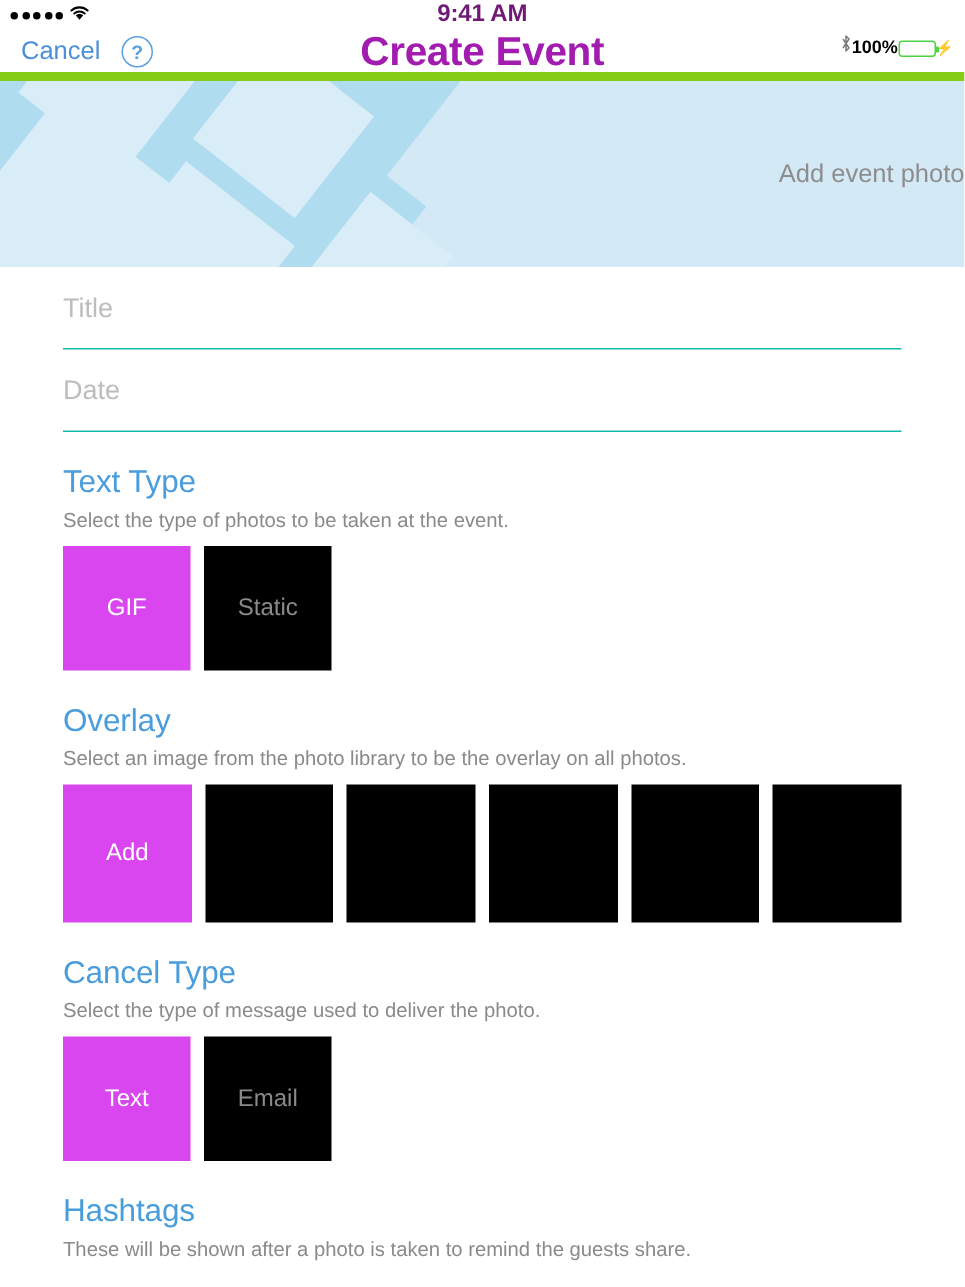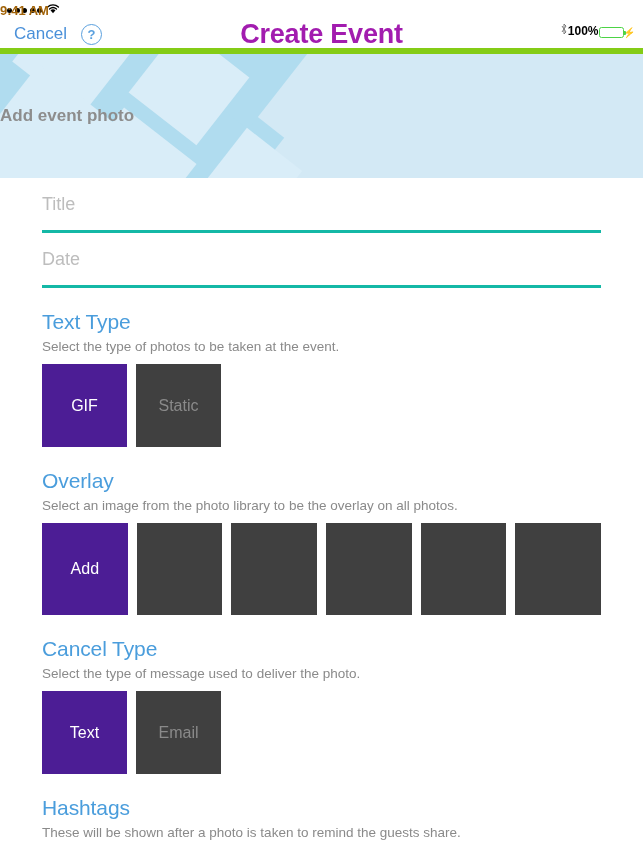--- a/index.html
+++ b/index.html
@@ -18,22 +18,22 @@
     padding: 0 7px;
     font-size: 12px;
     color: #000;
     position: relative;
   }
   .status-left { display: flex; align-items: center; gap: 4px; }
   .signal-dots { display: flex; gap: 2.5px; align-items: center; }
   .signal-dots i { width: 5px; height: 5px; border-radius: 50%; background: #000; display: block; }
   .wifi-icon { display: block; }
   .status-center {
-    position: absolute; left: 0; right: 0; text-align: left;
-    font-size: 13px; font-weight: bold; letter-spacing: -0.1px; color: #a16207;
+    position: absolute; left: 0; right: 0; text-align: center;
+    font-size: 16px; font-weight: bold; letter-spacing: -0.1px; color: #701a75;
   }
   .status-right {
     margin-left: auto; display: flex; align-items: flex-end; gap: 0;
     position: relative; z-index: 2; margin-top: 40px;
   }
   .battery-pct { font-size: 12px; font-weight: bold; }
   .battery {
     width: 25px; height: 11px; border: 1px solid #4cd445;
     border-radius: 2.5px; padding: 1px; position: relative;
   }
@@ -79,56 +79,56 @@
     position: relative;
     overflow: hidden;
     display: flex; align-items: center;
     cursor: pointer;
   }
   .banner-shapes { position: absolute; inset: 0; overflow: hidden; }
   .sq { position: absolute; background: #b0dcef; }
   .sq.light { background: #d9edf8; }
   .banner-label {
     position: relative; z-index: 2;
-    width: 100%; text-align: left;
-    color: #8d8d8d; font-size: 17px; font-weight: bold;
+    width: 100%; text-align: right;
+    color: #8d8d8d; font-size: 17px;
   }
 
   
   .field {
     margin: 0 42px;
     height: 55px;
     display: flex; align-items: center;
-    border-bottom: 3px solid #14b8a6;
+    border-bottom: 1px solid #14b8a6;
   }
   .field-input {
     border: none; outline: none; width: 100%;
     font-size: 18px; color: #333; font-family: inherit;
     background: transparent;
   }
   .field-input::placeholder { color: #bdbdbd; }
 
   
   .section { padding: 0 42px; }
   .section-title {
     color: #4a9ddc; font-size: 21px; font-weight: normal;
     margin-top: 22px; letter-spacing: -0.1px;
   }
   .section-desc {
     color: #8a8a8a; font-size: 13.5px; margin-top: 5px;
   }
   .tiles { display: flex; gap: 9px; margin-top: 10px; }
   .tile {
     width: 85px; height: 83px;
-    background: #404040; color: #8a8a8a;
+    background: #000000; color: #8a8a8a;
     display: flex; align-items: center; justify-content: center;
     font-size: 16px; cursor: pointer;
     border: none; font-family: inherit;
   }
-  .tile.selected { background: #4c1d95; color: #ffffff; }
+  .tile.selected { background: #d946ef; color: #ffffff; }
   .tile.empty { cursor: pointer; }
   .overlay-tiles .tile { width: 95px; height: 92px; }
 
   
   .hashtag-field {
     margin: 16px 42px 0 42px;
     height: 46px;
     display: flex; align-items: center;
     border-bottom: 1px solid #e8e8e8;
   }

